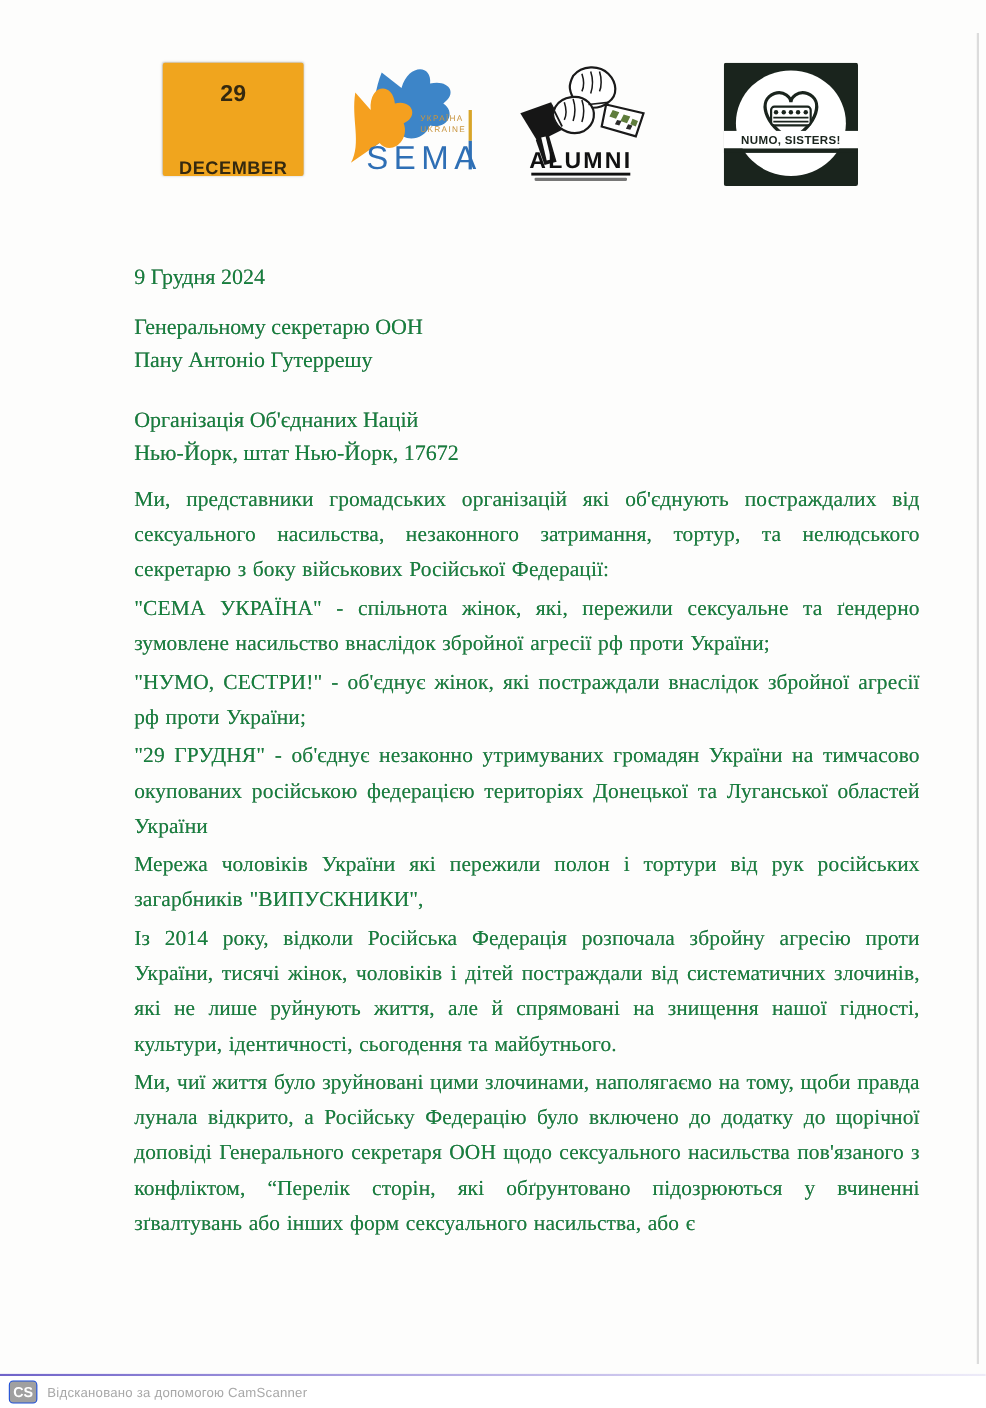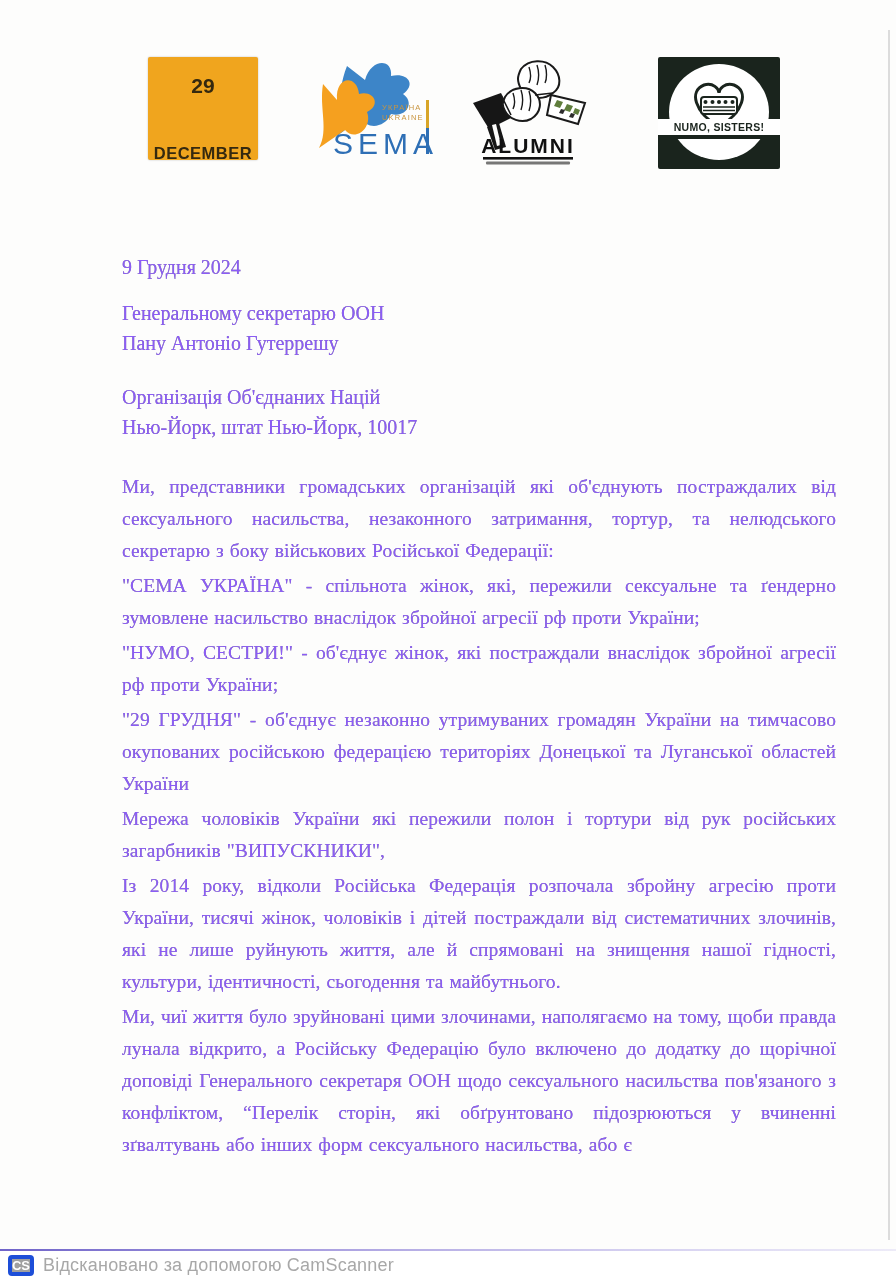--- a/index.html
+++ b/index.html
@@ -5,65 +5,65 @@
   html,body{margin:0;padding:0;}
   body{
     width:896px;height:1280px;position:relative;overflow:hidden;
     background:#fdfdfc;font-family:"Liberation Serif",serif;
   }
   .scan-edge{position:absolute;right:6px;top:30px;bottom:40px;width:2px;background:#dcdcdc;}
 
   
   .logo{position:absolute;}
   .logo-december{
-    left:148px;top:57px;width:110px;height:103px;border-radius:2px;
+    left:148px;top:57px;width:128px;height:103px;border-radius:2px;
     display:flex;flex-direction:column;align-items:center;justify-content:center;
     padding-top:20px;box-sizing:border-box;
     font-family:"Liberation Sans",sans-serif;color:#35290f;
     box-shadow:0 0 2px rgba(0,0,0,.25);
     gap:44px;
   }
   .logo-december .l1{font-size:21px;font-weight:bold;line-height:24px;}
   .logo-december .l2{font-size:16.5px;font-weight:bold;letter-spacing:.5px;line-height:22px;}
   .logo-sema{left:285px;top:50px;width:160px;height:118px;}
   .logo-alumni{left:465px;top:53px;width:126px;height:115px;}
   .logo-numo{left:658px;top:57px;width:122px;height:112px;}
   svg text{font-family:"Liberation Sans",sans-serif;}
 
   
   .letter{
-    position:absolute;left:122px;top:252px;width:714px;color:#8b5cf6;
+    position:absolute;left:122px;top:237px;width:714px;color:#15803d;
     text-shadow:0 0 .4px rgba(20,20,20,.5);
   }
   .letter .line{font-size:20px;line-height:30px;}
   .block-date{margin-bottom:16px;}
   .block-recipient{margin-bottom:24px;}
-  .block-address{margin-bottom:29px;}
+  .block-address{margin-bottom:12px;}
   .block-salutation{margin-bottom:6px;}
   .para{
     margin:0 0 3px 0;font-size:19.5px;line-height:32px;text-align:justify;
     letter-spacing:.1px;word-spacing:1px;
   }
 
   
   .footer-line{
     position:absolute;left:0;right:0;top:1249px;height:2px;
     background:linear-gradient(to right,#6f63c9,#a99fe0 35%,#d4cfF0 70%,#edebf8);
   }
   .footer{
     position:absolute;left:0;top:1251px;width:100%;height:29px;background:#fff;
     display:flex;align-items:center;font-family:"Liberation Sans",sans-serif;
   }
   .cs-badge{
     margin-left:8px;width:26px;height:21px;border-radius:4px;background:#a0a0a0;
     color:#fff;font-size:13px;font-weight:bold;
     display:flex;align-items:center;justify-content:center;
-    border:4px solid #1d4ed8;box-sizing:border-box;
+    border:1px solid #1d4ed8;box-sizing:border-box;
   }
-  .footer-text{margin-left:9px;color:#a8a8a8;font-size:18px;letter-spacing:.2px;}
+  .footer-text{margin-left:9px;color:#a8a8a8;font-size:12px;letter-spacing:.2px;}
 </style>
 </head>
 <body>
 
 <div>
 
   <div class="logo logo-december" style="background:#F0A51E">
     <div class="l1">29</div>
     <div class="l2">DECEMBER</div>
   </div>
@@ -124,21 +124,21 @@
   <div class="letter">
     <div class="block-date">
       <div class="line">9 Грудня 2024</div>
     </div>
     <div class="block-recipient">
       <div class="line">Генеральному секретарю ООН</div>
       <div class="line">Пану Антоніо Гутеррешу</div>
     </div>
     <div class="block-address">
       <div class="line">Організація Об'єднаних Націй</div>
-      <div class="line">Нью-Йорк, штат Нью-Йорк, 10017</div>
+      <div class="line">Нью-Йорк, штат Нью-Йорк, 17672</div>
     </div>
     <p class="para">Ми, представники громадських організацій які об'єднують постраждалих від сексуального насильства,  незаконного затримання, тортур, та нелюдського секретарю з боку військових Російської Федерації:</p>
     <p class="para">"СЕМА УКРАЇНА" - спільнота жінок, які, пережили сексуальне та ґендерно зумовлене насильство  внаслідок збройної агресії рф проти України;</p>
     <p class="para">"НУМО, СЕСТРИ!" - об'єднує  жінок, які постраждали внаслідок збройної агресії рф проти України;</p>
     <p class="para">"29 ГРУДНЯ" - об'єднує незаконно утримуваних громадян України на тимчасово окупованих російською федерацією територіях Донецької та Луганської областей України</p>
     <p class="para">Мережа чоловіків України які пережили полон і тортури від рук російських загарбників "ВИПУСКНИКИ",</p>
     <p class="para">Із 2014 року, відколи Російська Федерація розпочала збройну агресію проти України, тисячі жінок, чоловіків і дітей постраждали від систематичних злочинів, які не лише руйнують життя, але й спрямовані на знищення нашої гідності, культури, ідентичності, сьогодення та майбутнього.</p>
     <p class="para">Ми, чиї життя було зруйновані цими злочинами, наполягаємо на тому, щоби правда лунала відкрито, а Російську Федерацію було включено до додатку до щорічної доповіді Генерального секретаря ООН щодо сексуального насильства пов'язаного з конфліктом, “Перелік сторін, які обґрунтовано підозрюються у вчиненні зґвалтувань або інших форм сексуального насильства, або є</p>
   </div>
 

